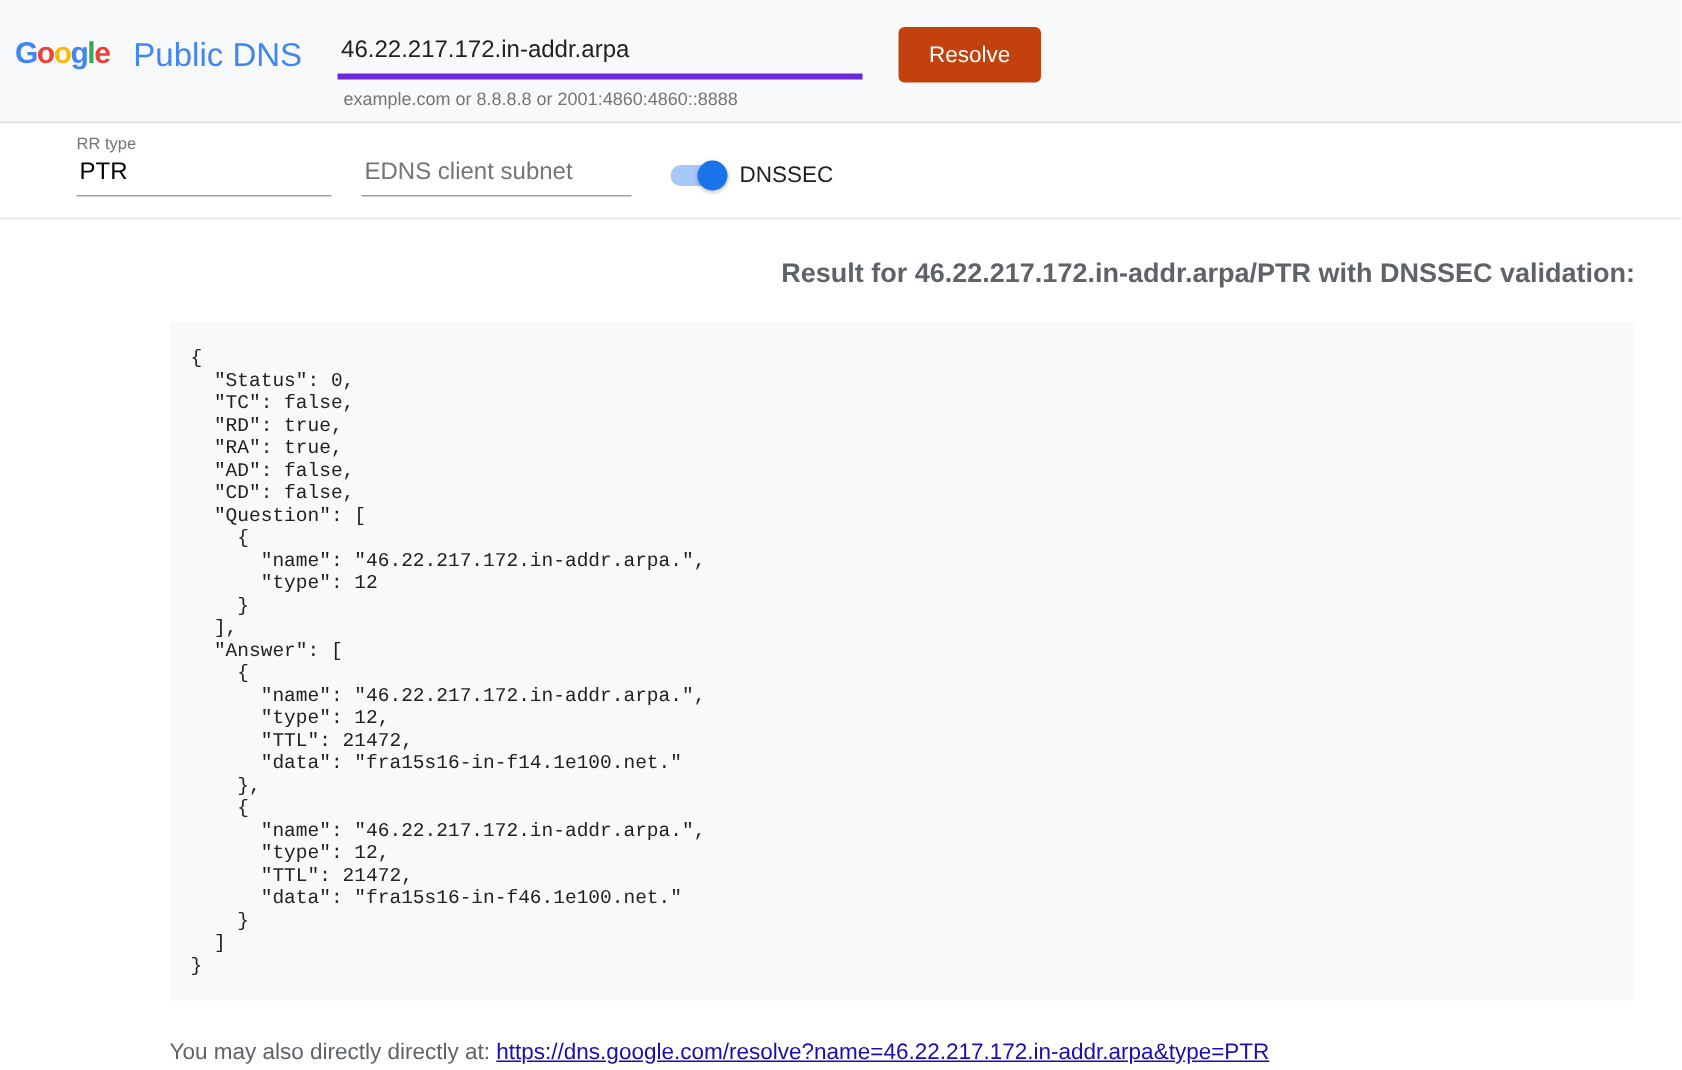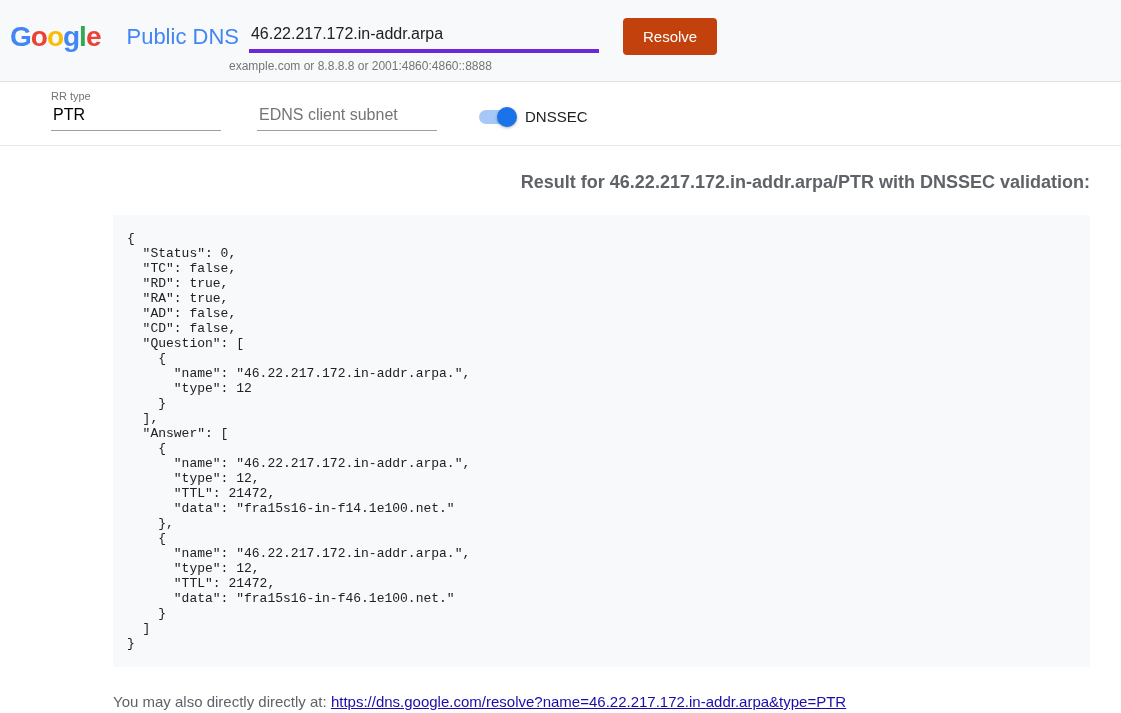--- a/index.html
+++ b/index.html
@@ -1,27 +1,27 @@
 <!DOCTYPE html>
 <html><head>
   <meta charset="utf-8">
   <style>
     * { box-sizing: border-box; margin: 0; padding: 0; }
     body { font-family: Arial, Helvetica, sans-serif; background: #fff; color: #202124; }
     .header { background: #f8f9fa; border-bottom: 1px solid #e0e0e0; padding: 18px 10px 8px 10px; }
     .header-top { display: flex; align-items: center; gap: 10px; }
-    .logo { font-size: 28px; font-weight: bold; letter-spacing: -1px; margin-right: 16px; display:inline-block;}
+    .logo { font-size: 20px; font-weight: bold; letter-spacing: -1px; margin-right: 6px; display:inline-block;}
     .g1 { color:#4285F4; } .g2 { color:#EA4335; } .g3 { color:#FBBC05; } .g4 { color:#4285F4; } .g5 { color:#34A853; } .g6 { color:#EA4335; }
-    .product { color:#4285F4; font-size: 22px; font-weight: 400; white-space: nowrap; }
+    .product { color:#4285F4; font-size: 22px; font-weight: 400; margin-right: 14px; white-space: nowrap; }
     .domain-input { border: none; border-bottom: 4px solid #6d28d9; background: transparent; font-size: 16px; padding: 4px 2px 6px 2px; width: 350px; outline: none; color:#202124; }
     .resolve-btn { background:#c2410c; color:#fff; border:none; border-radius:4px; font-size:15px; padding:10px 20px; margin-left:14px; cursor:pointer; }
     .hint { font-size:12px; color:#757575; margin-left:219px; margin-top:4px; }
     .controls { padding: 8px 10px 14px 51px; background:#fff; border-bottom:1px solid #e8e8e8; }
     .rr-label { font-size:11px; color:#757575; margin-bottom:0px; display:block; }
-    .controls-row { display:flex; align-items:center; gap:36px; }
+    .controls-row { display:flex; align-items:center; gap:20px; }
     .rr-input { border:none; border-bottom:1px solid #9e9e9e; background:transparent; font-size:16px; padding:4px 2px 6px 2px; width:170px; outline:none; }
     .edns-input { border:none; border-bottom:1px solid #9e9e9e; background:transparent; font-size:16px; padding:4px 2px 6px 2px; width:180px; outline:none; color:#757575; }
     .edns-input::placeholder { color:#757575; }
     .toggle-wrap { display:flex; align-items:center; gap:10px; margin-left:6px; }
     .toggle { position:relative; width:36px; height:14px; background:#a6c8f7; border-radius:10px; cursor:pointer; }
     .toggle-knob { position:absolute; right:-2px; top:-3px; width:20px; height:20px; background:#1a73e8; border-radius:50%; box-shadow:0 1px 3px rgba(0,0,0,0.3); }
     .toggle-label { font-size:15px; color:#202124; }
     .content { padding: 26px 10px 30px 113px; max-width: 1100px; }
     .result-title { font-size:18px; font-weight:bold; color:#5f6368; margin-bottom:22px;text-align:right; }
     .json-block { background:#f8f9fa; padding:16px 14px; font-family: "Courier New", Courier, monospace; font-size:13px; line-height:15px; color:#202124; white-space:pre; overflow-x:auto; }

